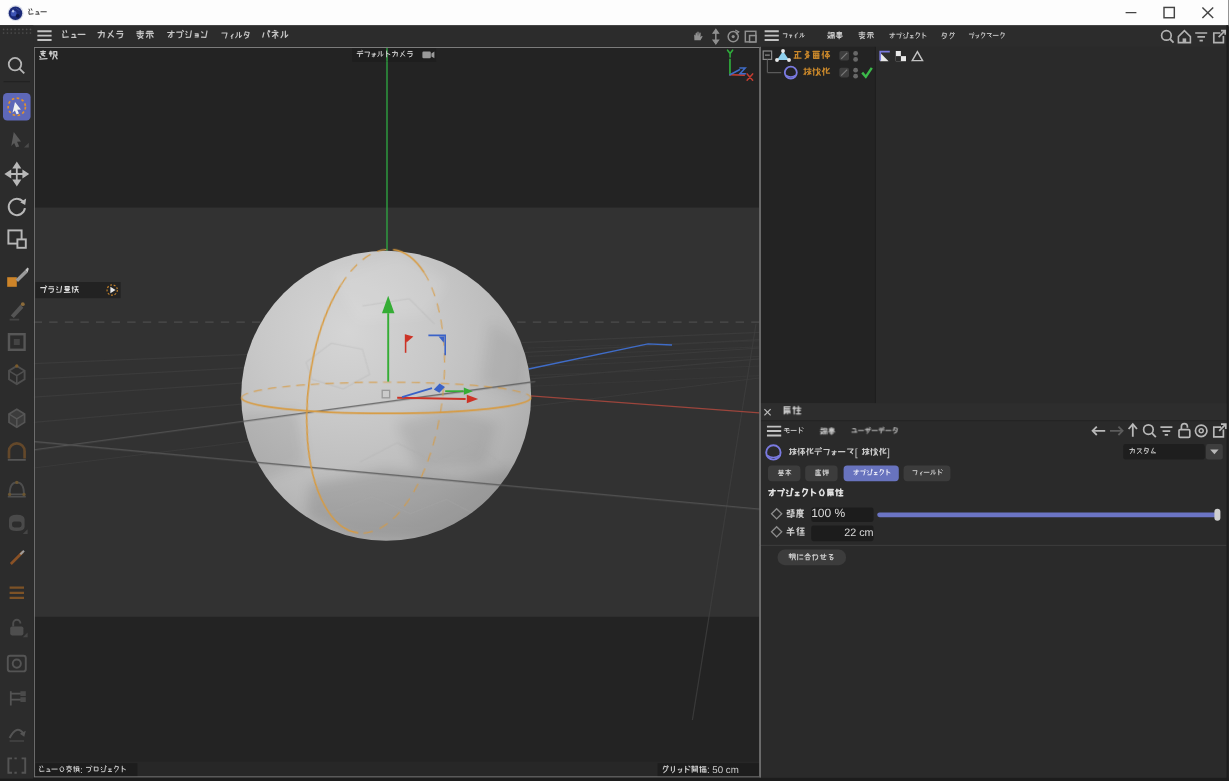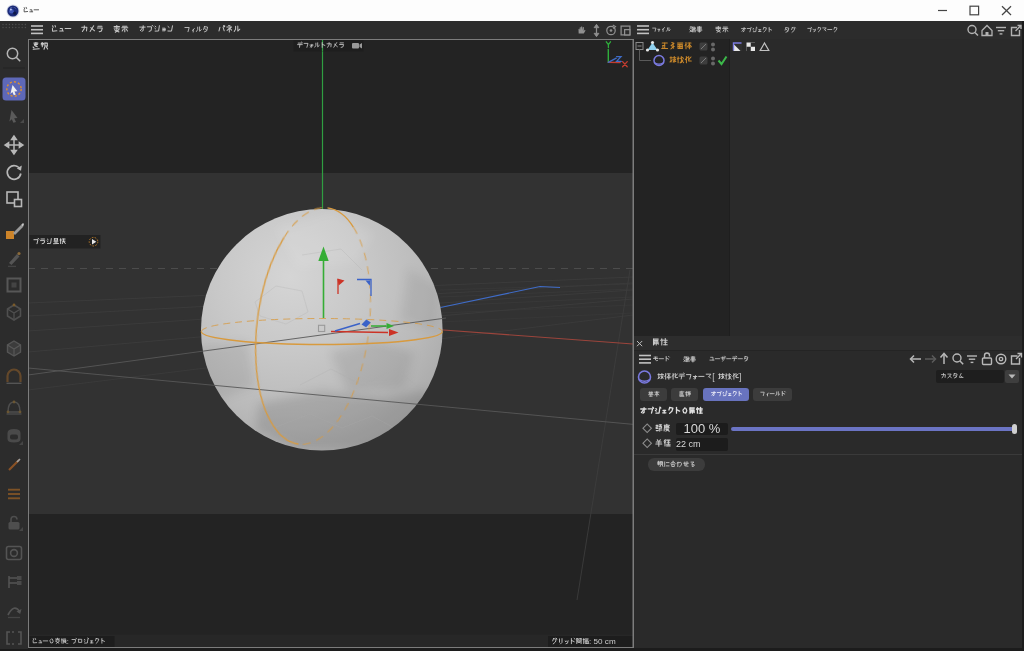--- a/index.html
+++ b/index.html
@@ -966,22 +966,22 @@
       <polyline points="10.7,1.8 9.4,3.9" fill="none" stroke="#c9c9c9" stroke-width="1.06" stroke-linecap="round" stroke-linejoin="round"></polyline>
       <polyline points="10.0,3.3 10.0,6.9" fill="none" stroke="#c9c9c9" stroke-width="1.06" stroke-linecap="round" stroke-linejoin="round"></polyline>
       <polyline points="11.6,1.1 15.1,1.1" fill="none" stroke="#c9c9c9" stroke-width="1.06" stroke-linecap="round" stroke-linejoin="round"></polyline>
       <polyline points="12.1,3.3 14.8,3.3" fill="none" stroke="#c9c9c9" stroke-width="1.06" stroke-linecap="round" stroke-linejoin="round"></polyline>
       <polyline points="13.4,1.5 13.4,5.3" fill="none" stroke="#c9c9c9" stroke-width="1.06" stroke-linecap="round" stroke-linejoin="round"></polyline>
       <polyline points="11.6,5.3 15.1,5.3" fill="none" stroke="#c9c9c9" stroke-width="1.06" stroke-linecap="round" stroke-linejoin="round"></polyline>
       <polyline points="11.6,6.9 15.1,6.9" fill="none" stroke="#c9c9c9" stroke-width="1.06" stroke-linecap="round" stroke-linejoin="round"></polyline>
     </svg>
     <div class="abs" style="left:676px;top:422.5px;width:52px;height:12.5px;background:#1c1c1c;border-radius:2px"></div>
     <div class="abs" style="left:676px;top:438px;width:52px;height:12.5px;background:#1c1c1c;border-radius:2px"></div>
-    <div class="abs" style="left:676px;top:422.5px;width:52px;height:12.5px;color:#d8d8d8;font-size:13px;line-height:12.5px;text-align:center">100 %</div>
-    <div class="abs" style="left:676px;top:438px;width:52px;height:12.5px;color:#d8d8d8;font-size:9px;line-height:12.5px;text-align:left">22 cm</div>
+    <div class="abs" style="left:676px;top:422.5px;width:52px;height:12.5px;color:#d8d8d8;font-size:10px;line-height:12.5px;text-align:left">100 %</div>
+    <div class="abs" style="left:676px;top:438px;width:52px;height:12.5px;color:#d8d8d8;font-size:9px;line-height:12.5px;text-align:right">22 cm</div>
     <div class="abs" style="left:731px;top:427px;width:284px;height:3.5px;background:#6b74c4;border-radius:2px"></div>
     <div class="abs" style="left:1011.5px;top:424px;width:5px;height:9.5px;background:#cfcfcf;border-radius:2.5px"></div>
     <div class="abs" style="left:633px;top:454px;width:389px;height:1px;background:#3a3a3a"></div>
     <div class="abs" style="left:648px;top:458px;width:57px;height:13px;background:#3c3c3c;border-radius:6px"></div>
     <svg style="position:absolute;left:657.0px;top:460.7px;overflow:visible" width="41" height="9">
       <polyline points="1.6,0.2 1.6,0.9" fill="none" stroke="#c9c9c9" stroke-width="0.86" stroke-linecap="round" stroke-linejoin="round"></polyline>
       <polyline points="0.6,1.1 2.7,1.1" fill="none" stroke="#c9c9c9" stroke-width="0.86" stroke-linecap="round" stroke-linejoin="round"></polyline>
       <polyline points="0.6,2.1 2.7,2.1" fill="none" stroke="#c9c9c9" stroke-width="0.86" stroke-linecap="round" stroke-linejoin="round"></polyline>
       <polyline points="0.6,3.1 2.7,3.1" fill="none" stroke="#c9c9c9" stroke-width="0.86" stroke-linecap="round" stroke-linejoin="round"></polyline>
       <polyline points="1.7,1.1 1.7,4.0" fill="none" stroke="#c9c9c9" stroke-width="0.86" stroke-linecap="round" stroke-linejoin="round"></polyline>

